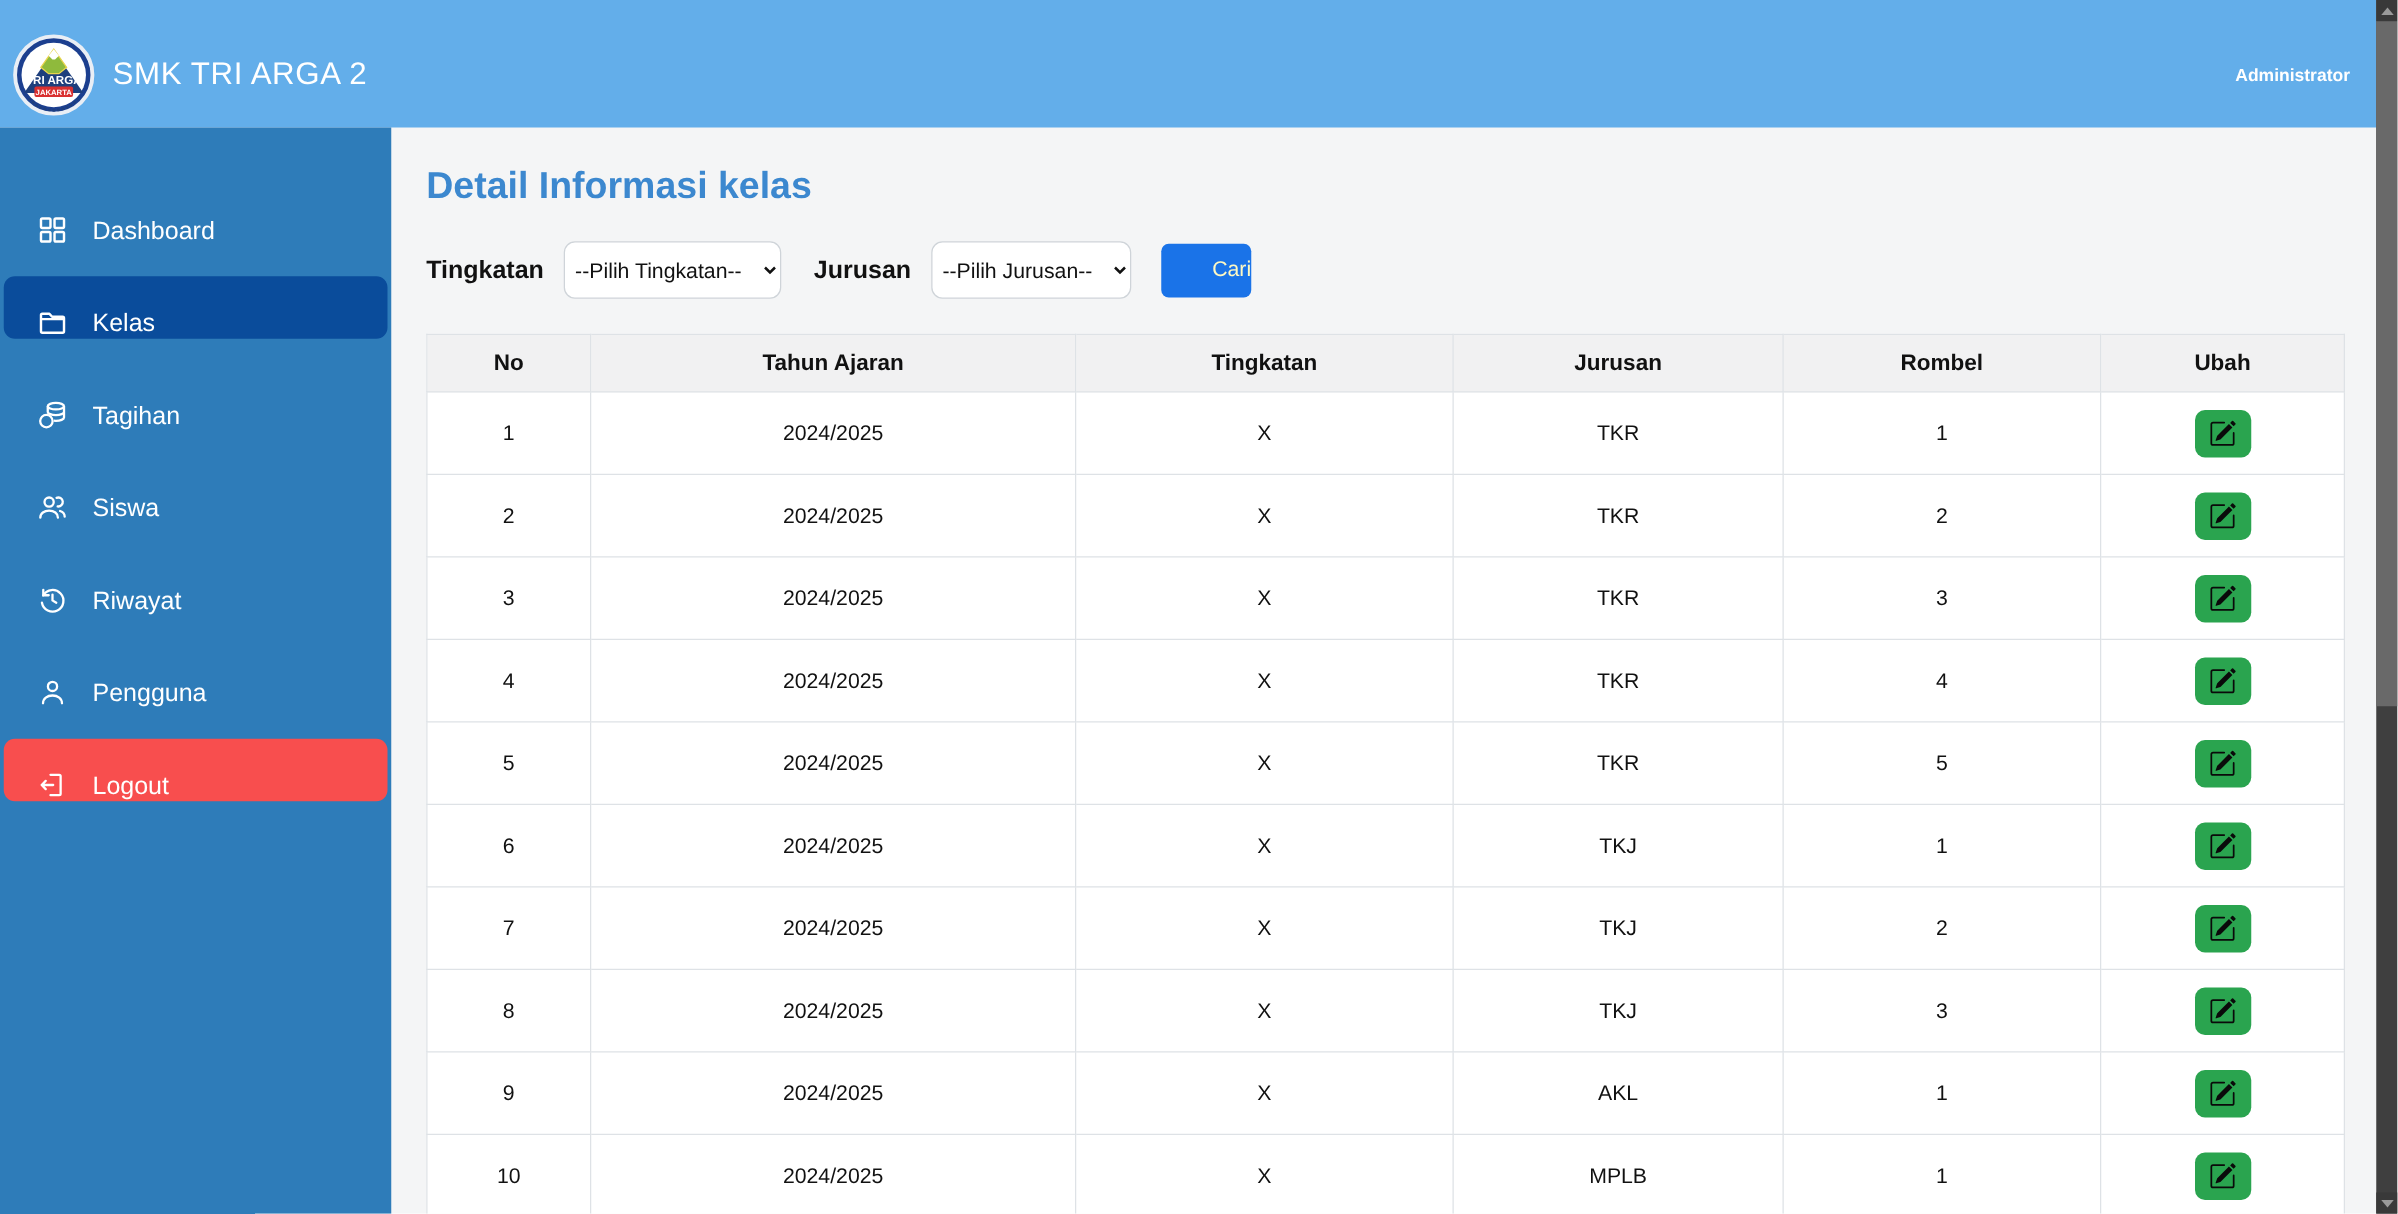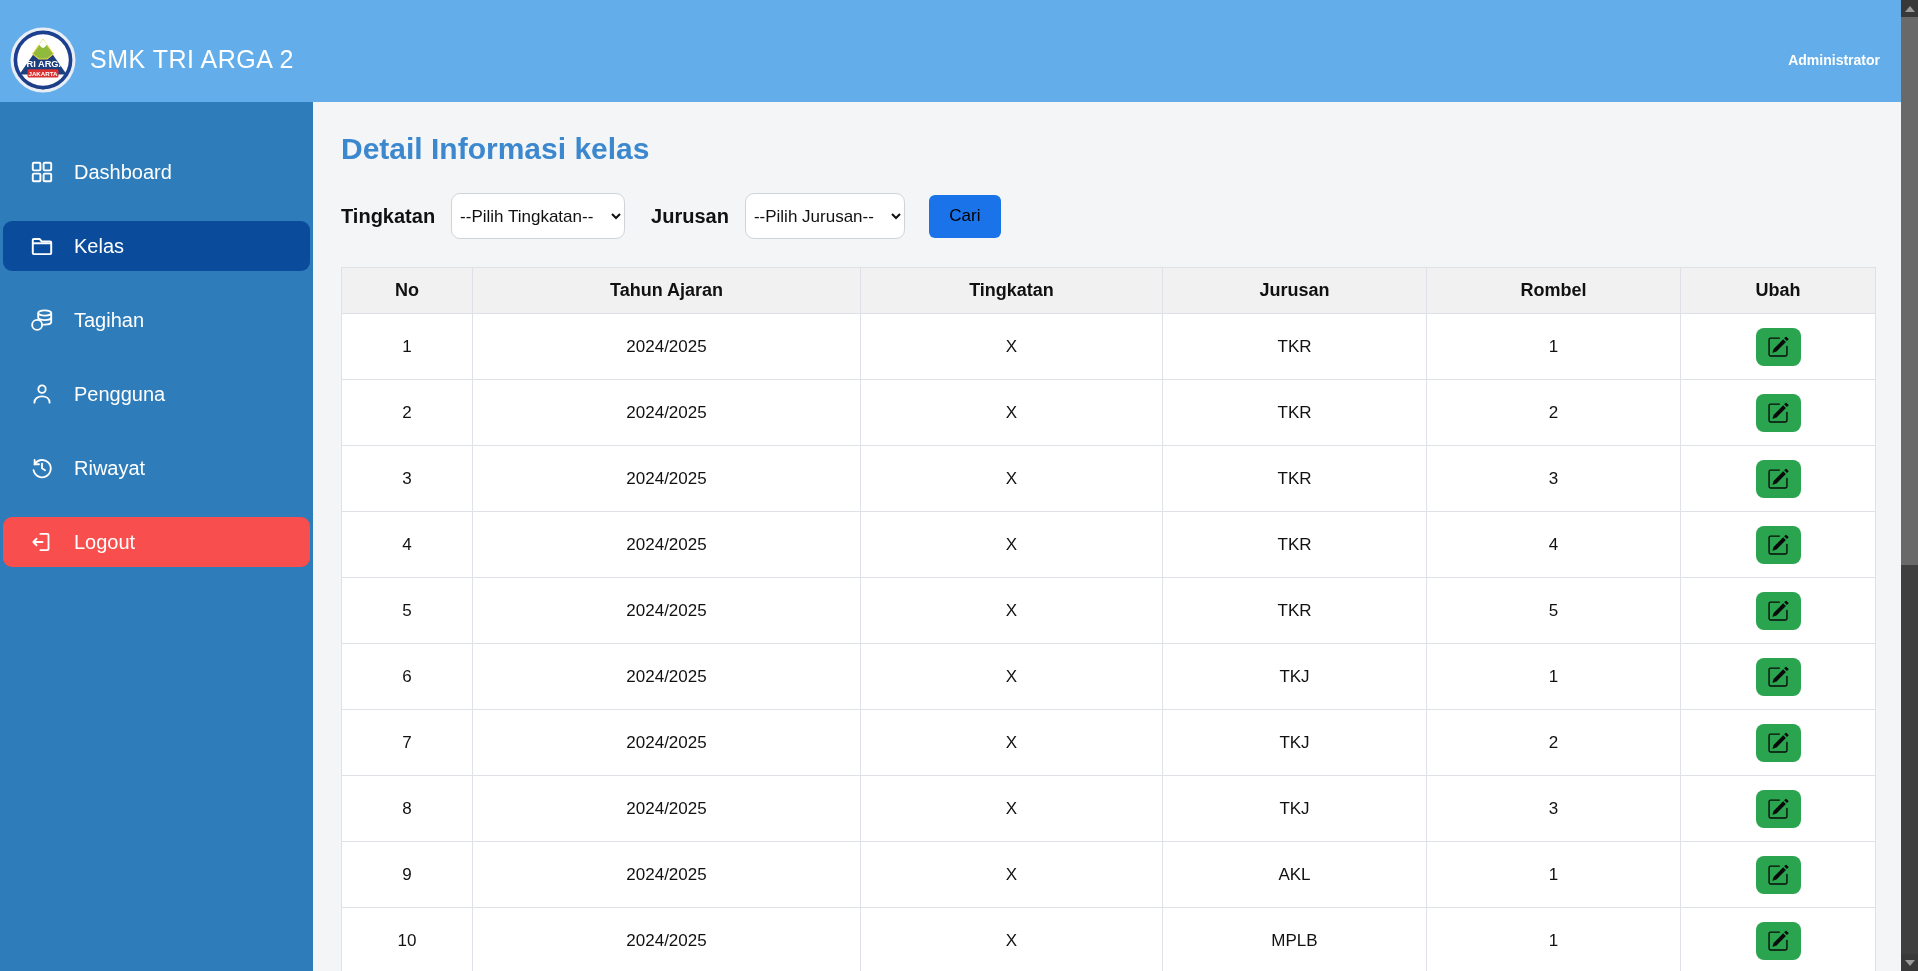--- a/index.html
+++ b/index.html
@@ -9,39 +9,39 @@
   
   .topbar { position:absolute; left:0; top:0; width:1901px; height:102px;
             background:var(--header-bg,#63aeea); display:flex; align-items:center; padding:17px 21px 0 10px; }
   .logo { width:66px; height:66px; flex:0 0 auto; }
   .school-name { color:#fff; font-size:25px; font-weight:normal; margin-left:14px; letter-spacing:.5px; }
   .admin-label { margin-left:auto; color:#fff; font-size:14px; font-weight:bold; }
 
   
   .sidebar { position:absolute; left:0; top:102px; width:313px; height:869px;
              background:var(--sidebar-bg,#2e7cb9); padding-top:45px; }
-  .menu-item { height:50px; margin:0 3px 24px 3px; border-radius:9px; display:flex; align-items:center;
+  .menu-item { height:50px; margin:0 3px 24px 3px; border-radius:9px; display:flex; align-items:flex-end;
                padding-left:26px; color:#fff; font-size:20px; cursor:pointer; }
   .menu-item .mi-icon { width:26px; height:26px; margin-right:19px; flex:0 0 auto; }
   .menu-item.active { background:var(--active-bg,#0a4c9b); }
   .menu-item.logout { background:var(--logout-bg,#f84e4e); }
 
   
   .content { position:absolute; left:313px; top:102px; width:1588px; height:869px;
              padding:30px 28px 0 28px; overflow:hidden; }
   .page-title { color:var(--title-color,#3c88cf); font-size:30px; font-weight:bold; }
   .filters { display:flex; align-items:center; margin-top:27px; }
   .filter-label { font-size:20px; font-weight:bold; color:#111; }
   .filters select { height:46px; margin-left:16px; border:1px solid #cfd4d9; border-radius:9px;
                     background:#fff; font-size:17px; font-family:"Liberation Sans",sans-serif;
                     padding:0 14px 0 4px; color:#111; }
   .filters select.jurusan { margin-right:24px; }
   .filters .filter-gap { width:26px; }
   .btn-cari { width:72px; height:43px; border:none; border-radius:6px; background:var(--primary,#1a73e8);
-              color:#000000; font-size:17px; font-family:"Liberation Sans",sans-serif; cursor:pointer; }
+              color:#fef9c3; font-size:17px; font-family:"Liberation Sans",sans-serif; cursor:pointer;text-align:right; }
 
   
   table.kelas { border-collapse:collapse; margin-top:28px; width:1534px; background:#fff; table-layout:fixed; }
   table.kelas th, table.kelas td { border:1px solid #dee2e6; text-align:center; color:#111; }
   table.kelas th { background:#f1f1f2; height:46px; font-size:18px; font-weight:bold; }
   table.kelas td { height:66px; font-size:17px; background:#fff; }
   col.c-no{width:131px} col.c-tahun{width:388px} col.c-tingkat{width:302px}
   col.c-jurusan{width:264px} col.c-rombel{width:254px} col.c-ubah{width:195px}
   .btn-edit { width:45px; height:38px; border:none; border-radius:8px; background:var(--success,#2aa44f);
               color:#0a0a0a; cursor:pointer; display:inline-flex; align-items:center; justify-content:center; }
@@ -98,32 +98,41 @@
       <svg class="mi-icon" viewBox="0 0 24 24" fill="none" stroke="#fff" stroke-width="1.7">
         <ellipse cx="14.5" cy="5.5" rx="6" ry="2.4"></ellipse>
         <path d="M8.5 5.5v4.2c0 1.3 2.7 2.4 6 2.4s6-1.1 6-2.4V5.5"></path>
         <path d="M20.5 9.7v4.2c0 1.3-2.7 2.4-6 2.4-.5 0-1-.03-1.5-.08"></path>
         <circle cx="7.5" cy="16.5" r="4.6"></circle>
       </svg>
       <span>Tagihan</span>
     </div>
     <div class="menu-item">
       <svg class="mi-icon" viewBox="0 0 24 24" fill="none" stroke="#fff" stroke-width="1.7" stroke-linecap="round">
-        <circle cx="12" cy="7.5" r="3.4"></circle>
-        <path d="M5 20c0-3.6 3.1-5.8 7-5.8s7 2.2 7 5.8"></path>
-      </svg>
-      <span>Pengguna</span>
+        <circle cx="9.5" cy="8" r="3.4"></circle>
+        <path d="M3 19.5c0-3.2 2.9-5.2 6.5-5.2s6.5 2 6.5 5.2"></path>
+        <path d="M15 4.9a3.3 3.3 0 1 1 .8 6.3"></path>
+        <path d="M17.6 14.6c2.1.7 3.4 2.2 3.4 4.2"></path>
+      </svg>
+      <span>Siswa</span>
     </div>
     <div class="menu-item">
       <svg class="mi-icon" viewBox="0 0 24 24" fill="none" stroke="#fff" stroke-width="1.7" stroke-linecap="round">
         <path d="M5.2 4.5v4h4"></path>
         <path d="M5.2 8.5a8 8 0 1 1-1 5.5"></path>
         <path d="M12 8v4.3l2.8 1.7"></path>
       </svg>
       <span>Riwayat</span>
+    </div>
+    <div class="menu-item">
+      <svg class="mi-icon" viewBox="0 0 24 24" fill="none" stroke="#fff" stroke-width="1.7" stroke-linecap="round">
+        <circle cx="12" cy="7.5" r="3.4"></circle>
+        <path d="M5 20c0-3.6 3.1-5.8 7-5.8s7 2.2 7 5.8"></path>
+      </svg>
+      <span>Pengguna</span>
     </div>
     <div class="menu-item logout">
       <svg class="mi-icon" viewBox="0 0 24 24" fill="none" stroke="#fff" stroke-width="1.7" stroke-linecap="round" stroke-linejoin="round">
         <path d="M10.5 4.5H17a1 1 0 0 1 1 1v13a1 1 0 0 1-1 1h-6.5"></path>
         <path d="M12.5 12H4m0 0l3-3m-3 3l3 3"></path>
       </svg>
       <span>Logout</span>
     </div>
   </div>
 

